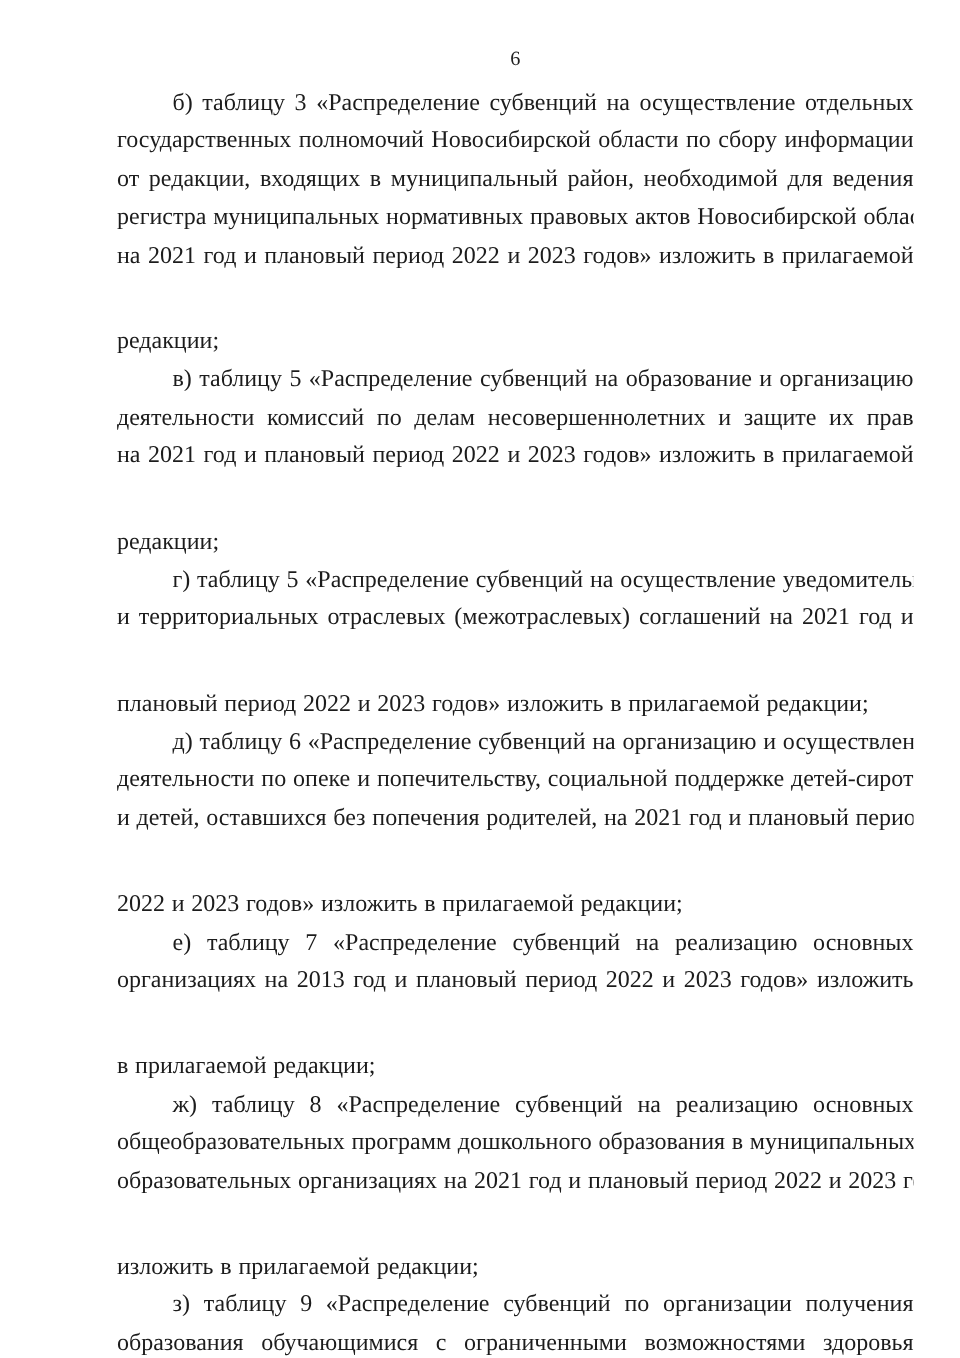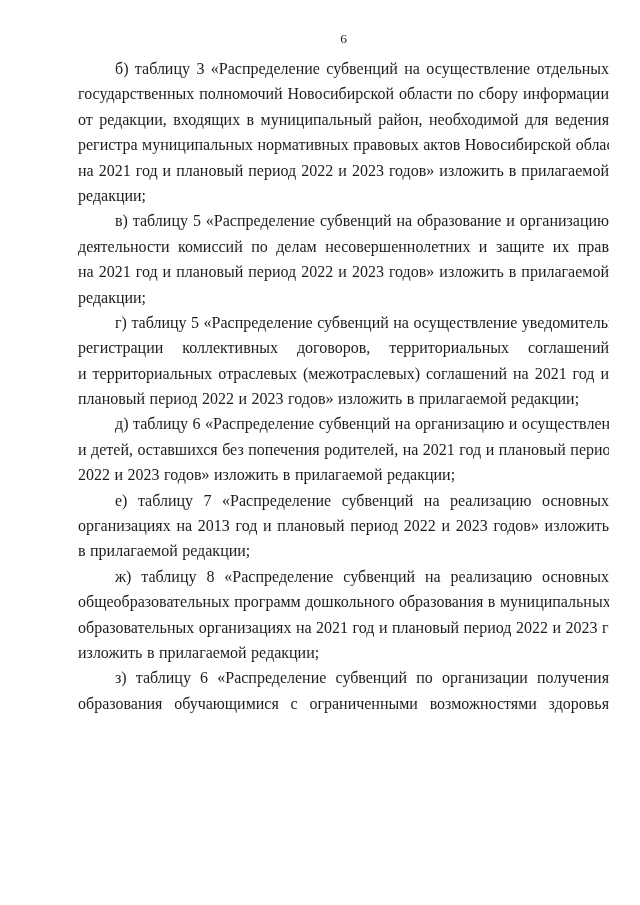--- a/index.html
+++ b/index.html
@@ -36,20 +36,21 @@
     text-align-last: justify;
     word-spacing: 0.5px;
     white-space: nowrap;
   }
   .line.first {
     padding-left: 37px;
   }
   .line.lastline {
     text-align: left;
     text-align-last: left;
+    margin-top: 32px;
   }
 </style>
 </head>
 <body>
 
 <div class="page">
   <div class="page-number">6</div>
 
   <div class="doc-body">
 
@@ -64,43 +65,43 @@
 
     <div class="para">
       <div class="line first">в) таблицу 5 «Распределение субвенций на образование и организацию</div>
       <div class="line">деятельности комиссий по делам несовершеннолетних и защите их прав</div>
       <div class="line">на 2021 год и плановый период 2022 и 2023 годов» изложить в прилагаемой</div>
       <div class="line lastline">редакции;</div>
     </div>
 
     <div class="para">
       <div class="line first">г) таблицу 5 «Распределение субвенций на осуществление уведомительной</div>
-      <div class="line">регистрации коллективных договоров, территориальных соглашений</div>
       <div class="line">и территориальных отраслевых (межотраслевых) соглашений на 2021 год и</div>
       <div class="line lastline">плановый период 2022 и 2023 годов» изложить в прилагаемой редакции;</div>
     </div>
 
     <div class="para">
       <div class="line first">д) таблицу 6 «Распределение субвенций на организацию и осуществление</div>
+      <div class="line">деятельности по опеке и попечительству, социальной поддержке детей-сирот</div>
       <div class="line">и детей, оставшихся без попечения родителей, на 2021 год и плановый период</div>
       <div class="line lastline">2022 и 2023 годов» изложить в прилагаемой редакции;</div>
     </div>
 
     <div class="para">
       <div class="line first">е) таблицу 7 «Распределение субвенций на реализацию основных</div>
       <div class="line">организациях на 2013 год и плановый период 2022 и 2023 годов» изложить</div>
       <div class="line lastline">в прилагаемой редакции;</div>
     </div>
 
     <div class="para">
       <div class="line first">ж) таблицу 8 «Распределение субвенций на реализацию основных</div>
       <div class="line">общеобразовательных программ дошкольного образования в муниципальных</div>
       <div class="line">образовательных организациях на 2021 год и плановый период 2022 и 2023 годов»</div>
       <div class="line lastline">изложить в прилагаемой редакции;</div>
     </div>
 
     <div class="para">
-      <div class="line first">з) таблицу 6 «Распределение субвенций по организации получения</div>
+      <div class="line first">з) таблицу 9 «Распределение субвенций по организации получения</div>
       <div class="line">образования обучающимися с ограниченными возможностями здоровья</div>
     </div>
 
   </div>
 </div>
 
 </body></html>

